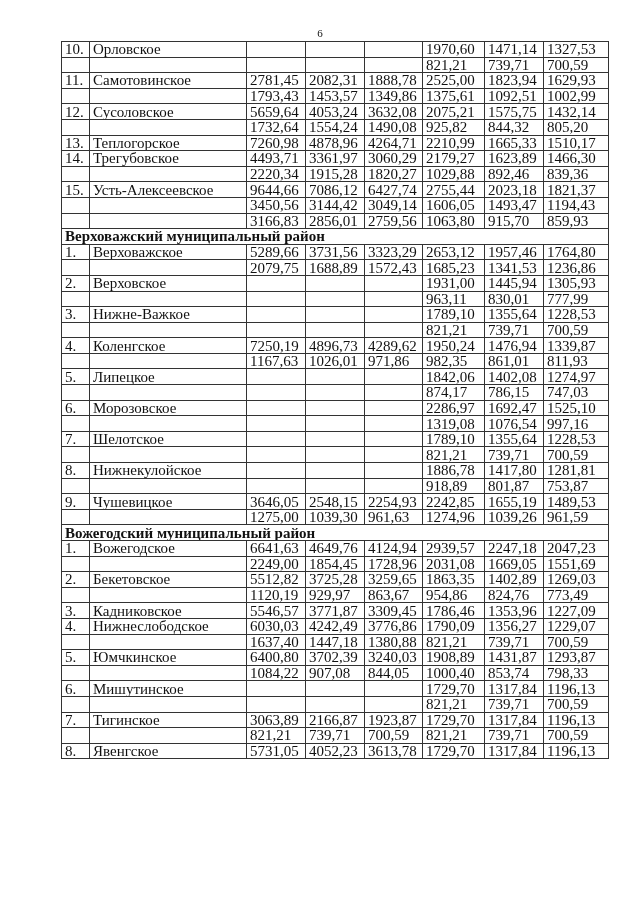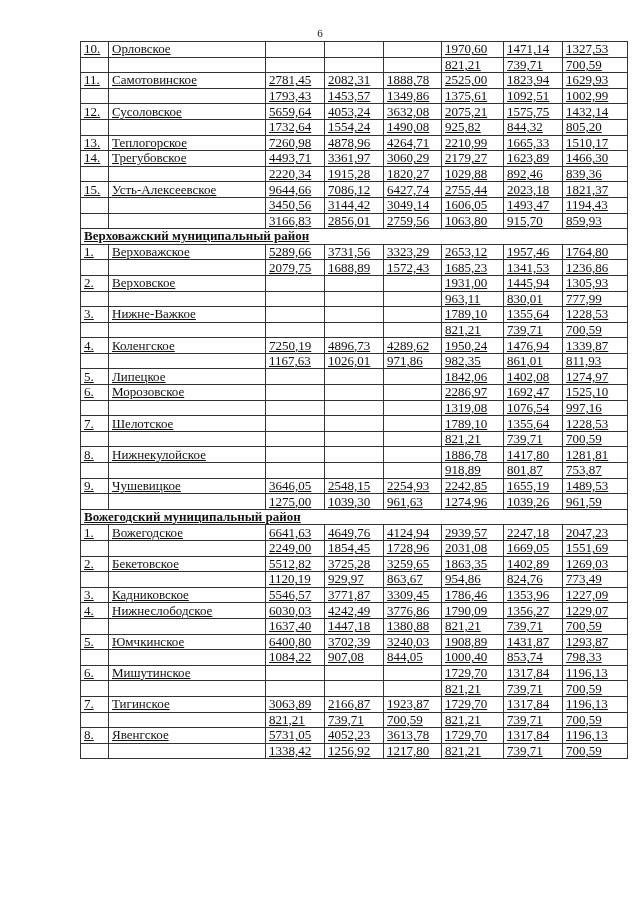--- a/index.html
+++ b/index.html
@@ -1,21 +1,21 @@
 <!DOCTYPE html>
 <html><head>
 <meta charset="utf-8">
 <style>
   html, body { margin: 0; padding: 0; background: #ffffff; }
   body { width: 640px; height: 905px; position: relative; overflow: hidden;
          font-family: "Liberation Serif", serif; color: #111; }
   .page-number { position: absolute; top: 27px; left: 0; width: 640px; text-align: center;
                  font-size: 11px; line-height: 12px; }
-  table.doc { position: absolute; left: 80px; top: 41px; border-collapse: collapse;
-              table-layout: fixed; width: 547px; font-size: 13px; text-decoration: underline; }
+  table.doc { position: absolute; left: 61px; top: 41px; border-collapse: collapse;
+              table-layout: fixed; width: 547px; font-size: 15px; }
   table.doc td { border: 1px solid #333; height: 14.6px; padding: 0 0 0 3px;
                  line-height: 14px; white-space: nowrap; overflow: hidden; vertical-align: middle; }
   table.doc tr.sub td.num, table.doc tr.sub td.name { border-top-color: #999; }
   td.section { font-weight: bold; padding-left: 2px; }
   col.c-num { width: 28px; } col.c-name { width: 157px; }
   col.c1 { width: 59px; } col.c2 { width: 59px; } col.c3 { width: 58px; }
   col.c4 { width: 62px; } col.c5 { width: 59px; } col.c6 { width: 65px; }
 </style>
 </head>
 <body>
@@ -240,20 +240,30 @@
       <tr>
         <td class="num">5.</td>
         <td class="name">Липецкое</td>
         <td></td>
         <td></td>
         <td></td>
         <td>1842,06</td>
         <td>1402,08</td>
         <td>1274,97</td>
       </tr>
+      <tr class="sub">
+        <td class="num"></td>
+        <td class="name"></td>
+        <td></td>
+        <td></td>
+        <td></td>
+        <td>874,17</td>
+        <td>786,15</td>
+        <td>747,03</td>
+      </tr>
       <tr>
         <td class="num">6.</td>
         <td class="name">Морозовское</td>
         <td></td>
         <td></td>
         <td></td>
         <td>2286,97</td>
         <td>1692,47</td>
         <td>1525,10</td>
       </tr>
@@ -463,24 +473,14 @@
       <tr>
         <td class="num">8.</td>
         <td class="name">Явенгское</td>
         <td>5731,05</td>
         <td>4052,23</td>
         <td>3613,78</td>
         <td>1729,70</td>
         <td>1317,84</td>
         <td>1196,13</td>
       </tr>
-      <tr class="sub">
-        <td class="num"></td>
-        <td class="name"></td>
-        <td>1338,42</td>
-        <td>1256,92</td>
-        <td>1217,80</td>
-        <td>821,21</td>
-        <td>739,71</td>
-        <td>700,59</td>
-      </tr>
     </tbody>
 </table>
 
 </body></html>

